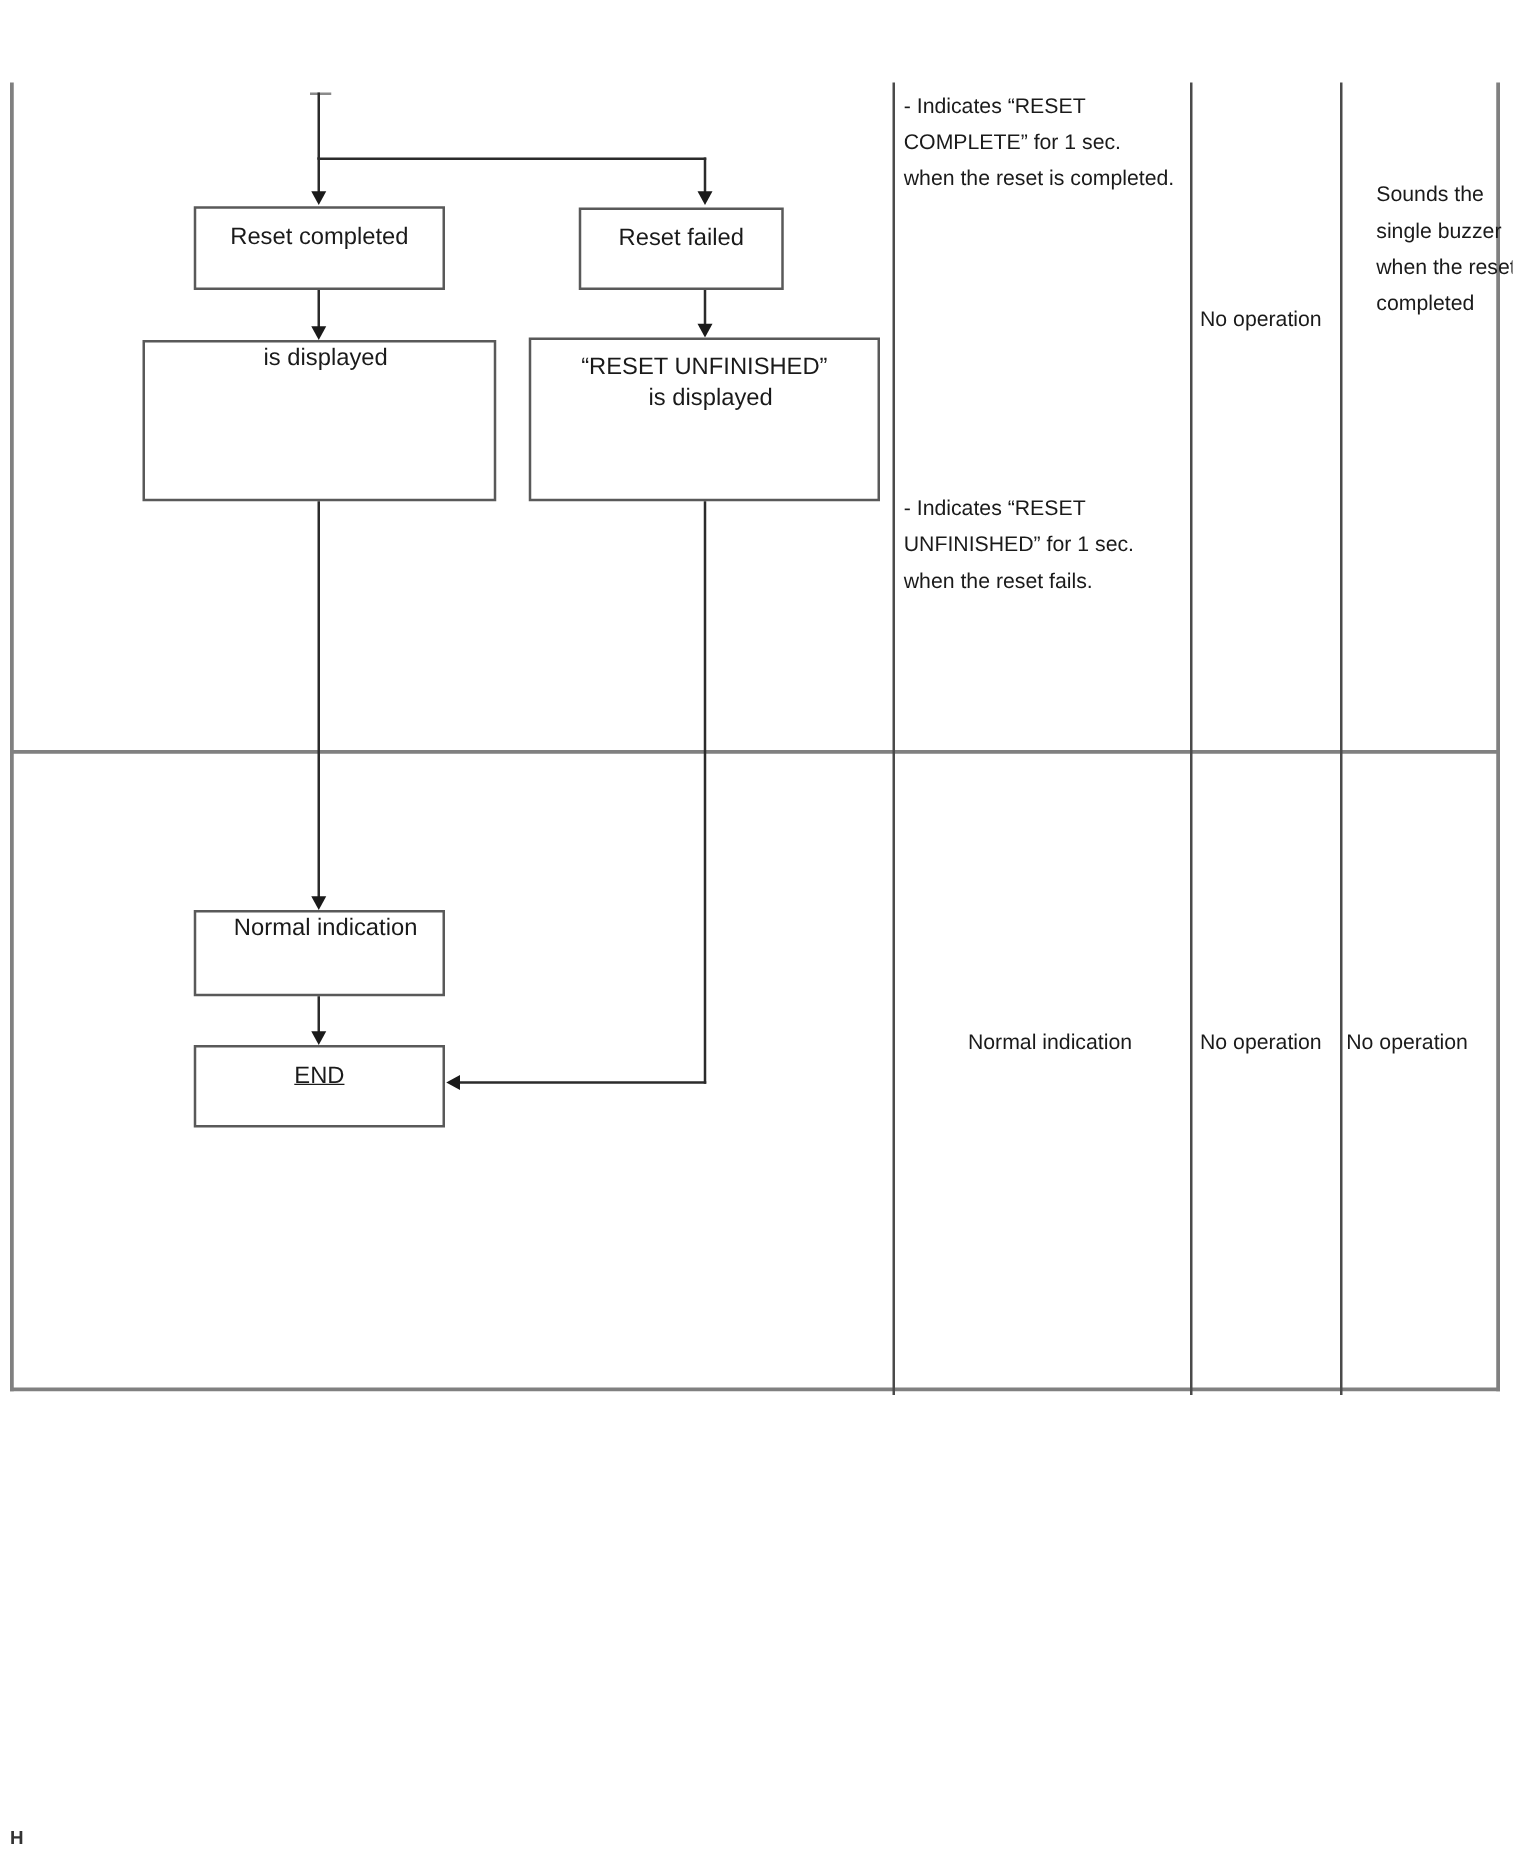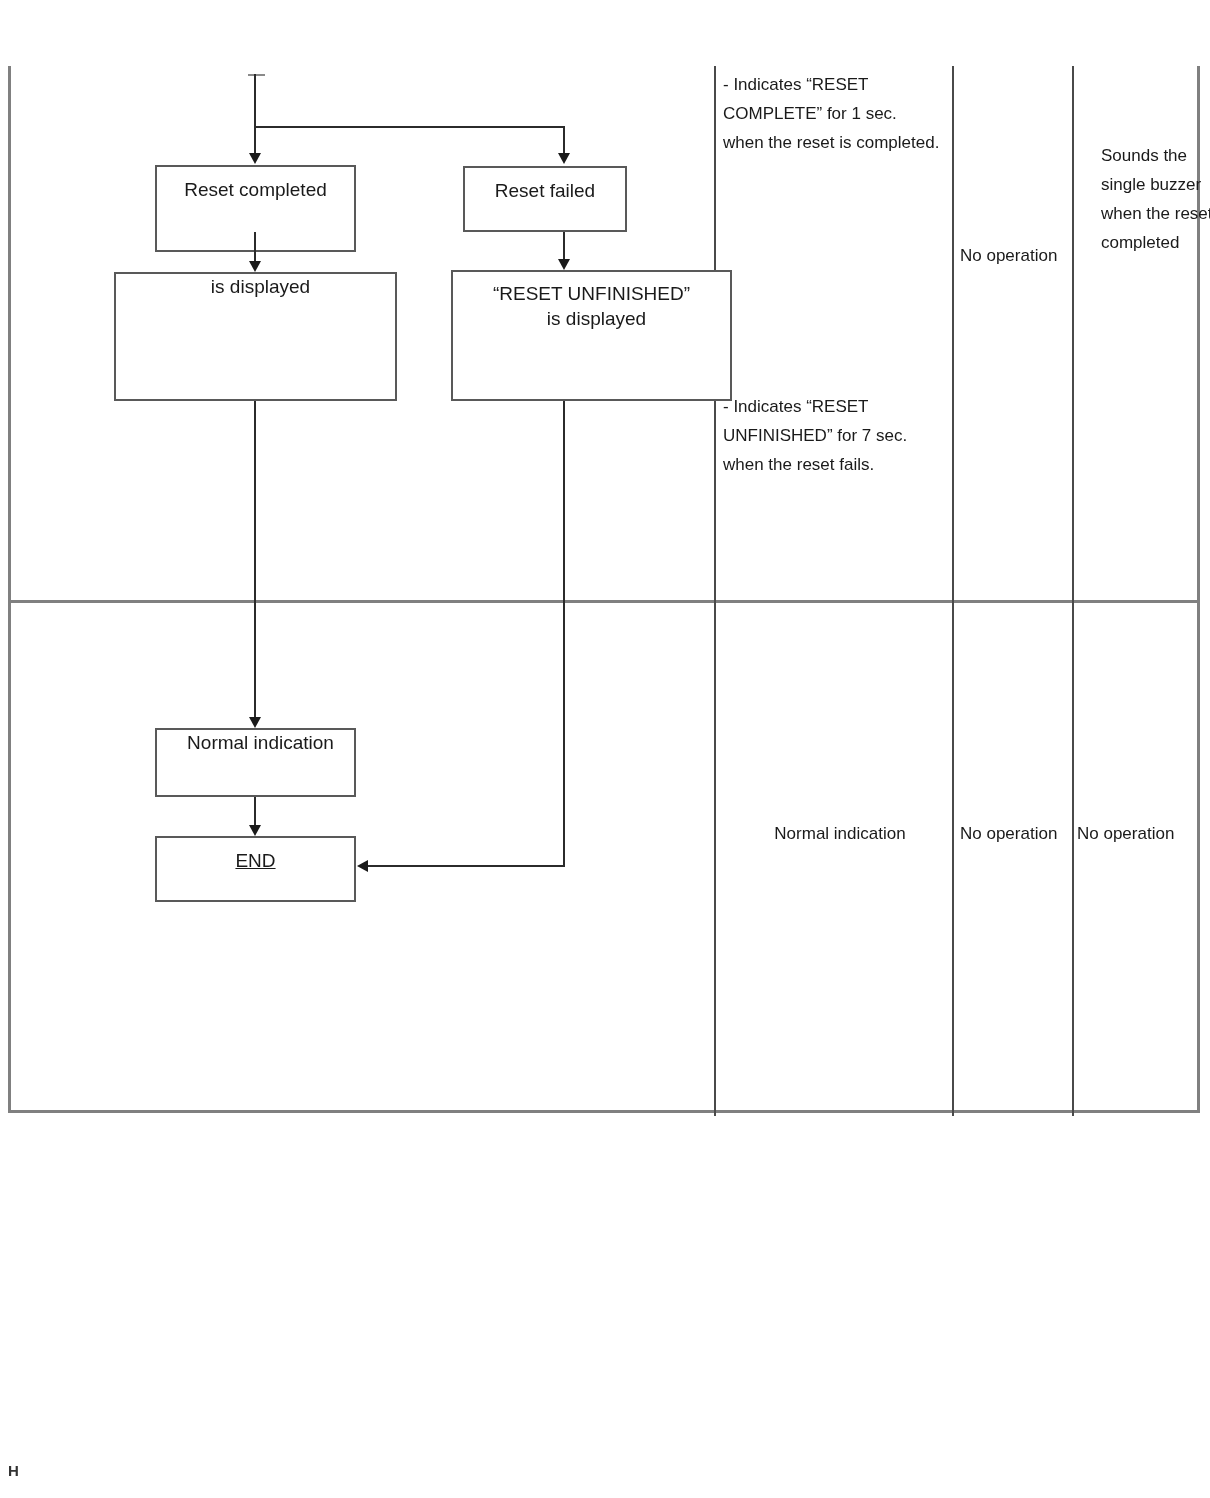--- a/index.html
+++ b/index.html
@@ -130,38 +130,38 @@
   <div class="conn v" style="left:254px; top:74px; height:53px;"></div>
 
   <div class="conn h" style="left:254px; top:126px; width:311px;"></div>
 
   <div class="conn v" style="left:254px; top:126px; height:29px;"></div>
   <div class="arrowhead-down" style="left:249px; top:153px;"></div>
 
   <div class="conn v" style="left:563px; top:126px; height:29px;"></div>
   <div class="arrowhead-down" style="left:558px; top:153px;"></div>
 
-  <div class="node" style="left:155px; top:165px; width:201px; height:87px;">
+  <div class="node" style="left:155px; top:165px; width:201px; height:67px;">
     <span class="label-center">Reset completed</span>
   </div>
 
   <div class="node" style="left:463px; top:166px; width:164px; height:66px;">
     <span class="label-center">Reset failed</span>
   </div>
 
   <div class="conn v" style="left:254px; top:232px; height:33px;"></div>
   <div class="arrowhead-down" style="left:249px; top:261px;"></div>
   <div class="conn v" style="left:563px; top:232px; height:31px;"></div>
   <div class="arrowhead-down" style="left:558px; top:259px;"></div>
 
   <div class="node" style="left:114px; top:272px; width:283px; height:129px;">
     <span class="label-left">is displayed</span>
   </div>
 
-  <div class="node" style="left:423px; top:270px; width:281px; height:131px;margin-left:28px;">
+  <div class="node" style="left:423px; top:270px; width:281px; height:131px;">
     <span class="label-indent">“RESET UNFINISHED”</span>
     <span class="label-left">is displayed</span>
   </div>
 
   <div class="conn v" style="left:254px; top:401px; height:324px;"></div>
   <div class="arrowhead-down" style="left:249px; top:717px;"></div>
 
   <div class="conn v" style="left:563px; top:401px; height:466px;"></div>
   <div class="conn h" style="left:368px; top:865px; width:197px;"></div>
   <div class="arrowhead-left" style="left:357px; top:860px;"></div>
@@ -174,21 +174,21 @@
   <div class="arrowhead-down" style="left:249px; top:825px;"></div>
 
   <div class="node" style="left:155px; top:836px; width:201px; height:66px;text-decoration:underline;">
     <span class="label-center">END</span>
   </div>
 
 </div>
 
 <div class="cell-text" style="left:723px; top:70px; width:218px;">- Indicates “RESET COMPLETE” for 1 sec. when the reset is completed.</div>
 
-<div class="cell-text" style="left:723px; top:392px; width:218px;">- Indicates “RESET UNFINISHED” for 7 sec. when the reset fails.</div>
+<div class="cell-text" style="left:723px; top:392px; width:218px;">- Indicates “RESET UNFINISHED” for 1 sec. when the reset fails.</div>
 
 <div class="cell-text" style="left:960px; top:241px; width:100px;">No operation</div>
 
 <div class="cell-text" style="left:1077px; top:141px; width:118px;margin-left:24px;">Sounds the single buzzer when the reset completed</div>
 
 <div class="cell-text" style="left:740px; top:819px; width:200px; text-align:center;">Normal indication</div>
 
 <div class="cell-text" style="left:960px; top:819px; width:100px;">No operation</div>
 
 <div class="cell-text" style="left:1077px; top:819px; width:118px;">No operation</div>

